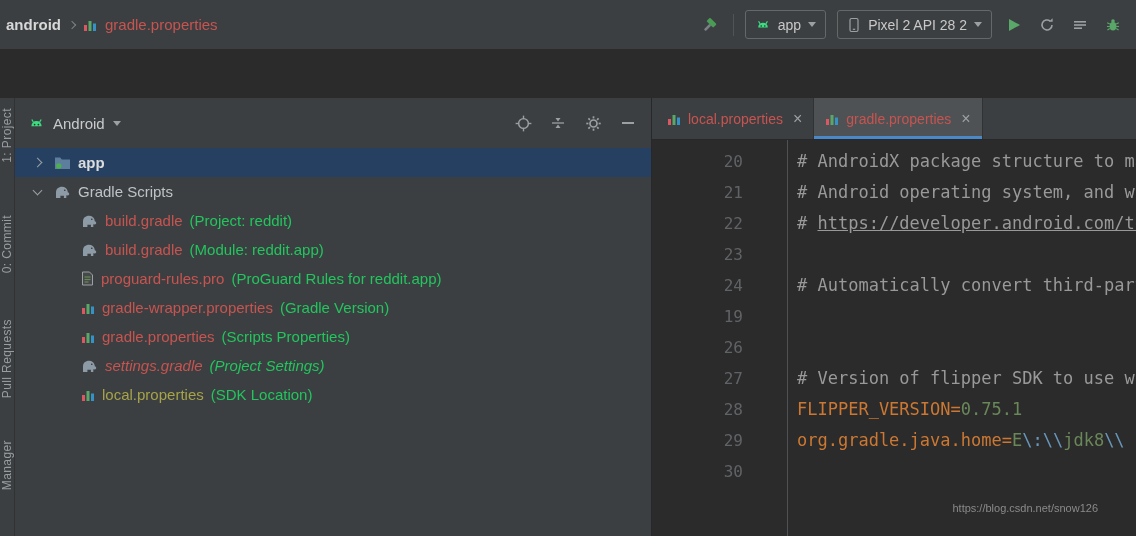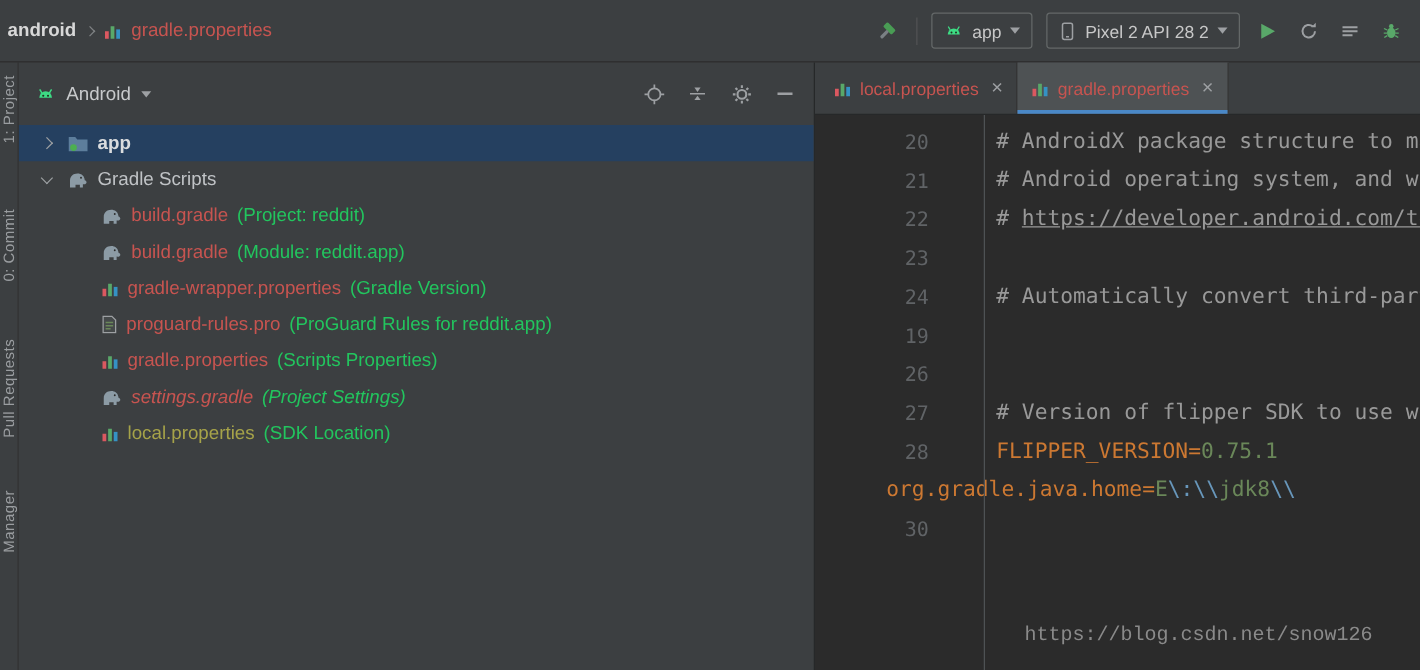--- a/index.html
+++ b/index.html
@@ -1,19 +1,19 @@
 <!DOCTYPE html>
 <html style="--file-red: #C75450; --file-ignored: #A6A349; --selection-blue: #254060; --tab-underline: #4A88C7; --run-green: #59A869; --android-green: #3DDC84; --key-orange: #CC7832; --value-green: #6A8759; --escape-blue: #6897BB; --comment-gray: #999999; --line-number-gray: #606366;"><head>
 <meta charset="utf-8">
 <style>
   * { margin:0; padding:0; box-sizing:border-box; }
   html,body { width:1136px; height:536px; overflow:hidden; background:#2b2b2b; }
   body { font-family:"Liberation Sans","DejaVu Sans",sans-serif; color:#bbbbbb; }
 
-  .screen { width:1136px; height:536px; display:flex; flex-direction:column; }
+  .screen { width:1136px; height:536px; display:flex; flex-direction:column;gap:48px; }
 
   
   .toolbar { height:50px; flex:0 0 auto; background:#3c3f41; border-bottom:1px solid #2b2b2b;
              display:flex; align-items:center; padding:0 12px 0 6px; }
   .breadcrumbs { display:flex; align-items:center; gap:8px; }
   .crumb.project { color:#d8d8d8; font-weight:bold; font-size:15px; }
   .crumb.file { color:var(--file-red); font-size:15px; }
   .bc-chev { width:6px; height:6px; border-right:1.5px solid #7f8284; border-bottom:1.5px solid #7f8284;
              transform:rotate(-45deg); display:inline-block; }
   .icon { display:inline-flex; align-items:center; justify-content:center; }
@@ -74,22 +74,22 @@
   .code::before { content:""; position:absolute; left:88px; top:0; bottom:0; width:1px; background:#4e5254; }
   .cline { display:flex; height:31px; white-space:pre; }
   .lnum { width:88px; flex:0 0 auto; text-align:right; padding-right:44px;
           color:var(--line-number-gray); font-size:16px; }
   .ltext { padding-left:10px; }
   .tok.comment { color:var(--comment-gray); }
   .tok.link { color:var(--comment-gray); text-decoration:underline; }
   .tok.key { color:var(--key-orange); }
   .tok.value { color:var(--value-green); }
   .tok.escape { color:var(--escape-blue); }
-  .watermark { position:absolute; right:38px; bottom:12px; font-family:Liberation Mono, monospace;
-               font-size:16px; color:#8a8a8a; }
+  .watermark { position:absolute; right:38px; bottom:12px; font-family:Liberation Sans, sans-serif;
+               font-size:11px; color:#8a8a8a; }
 </style>
 </head>
 <body>
 
 <div class="screen">
 
   <header class="toolbar">
     <div class="breadcrumbs">
       <span class="crumb project">android</span>
       <span class="bc-chev"></span>
@@ -274,40 +274,40 @@
               <svg width="17" height="16" viewBox="0 0 17 16">
                 <path d="M2 14 V8.5 C2 5 4.5 2.8 8 2.8 c3 0 5.1 1.7 5.6 4.2 l.2 1.2 c.9.2 1.6 1 1.4 2 -.2.8-1 1.3-1.9 1.2 l-1-.1 V14 h-2.4 v-2.2 h-3.5 V14 Z" fill="#8C9BA5"></path>
                 <circle cx="10.8" cy="6.2" r=".75" fill="#2b2b2b"></circle>
               </svg>
             </span>
             <span class="tlabel red">build.gradle</span>
             <span class="tannotation">(Module: reddit.app)</span>
           </div>
           <div class="trow" style="padding-left: 66px;">
             <span class="ticon">
-              <svg width="14" height="14" viewBox="0 0 14 14">
-                <rect x="1" y="7" width="3" height="6" fill="#DB5860"></rect>
-                <rect x="5.5" y="3" width="3" height="10" fill="#59A869"></rect>
-                <rect x="10" y="5.5" width="3" height="7.5" fill="#3592C4"></rect>
-              </svg>
-            </span>
-            <span class="tlabel red">gradle-wrapper.properties</span>
-            <span class="tannotation">(Gradle Version)</span>
-          </div>
-          <div class="trow" style="padding-left: 66px;">
-            <span class="ticon">
               <svg width="13" height="15" viewBox="0 0 13 15">
                 <path d="M1.5 1h7l3 3v10h-10z" fill="#45494A" stroke="#9DA0A3" stroke-width="1"></path>
                 <line x1="3.5" y1="6" x2="9.5" y2="6" stroke="#6A8759" stroke-width="1.2"></line>
                 <line x1="3.5" y1="8.5" x2="9.5" y2="8.5" stroke="#6A8759" stroke-width="1.2"></line>
                 <line x1="3.5" y1="11" x2="7.5" y2="11" stroke="#6A8759" stroke-width="1.2"></line>
               </svg>
             </span>
             <span class="tlabel red">proguard-rules.pro</span>
             <span class="tannotation">(ProGuard Rules for reddit.app)</span>
+          </div>
+          <div class="trow" style="padding-left: 66px;">
+            <span class="ticon">
+              <svg width="14" height="14" viewBox="0 0 14 14">
+                <rect x="1" y="7" width="3" height="6" fill="#DB5860"></rect>
+                <rect x="5.5" y="3" width="3" height="10" fill="#59A869"></rect>
+                <rect x="10" y="5.5" width="3" height="7.5" fill="#3592C4"></rect>
+              </svg>
+            </span>
+            <span class="tlabel red">gradle-wrapper.properties</span>
+            <span class="tannotation">(Gradle Version)</span>
           </div>
           <div class="trow" style="padding-left: 66px;">
             <span class="ticon">
               <svg width="14" height="14" viewBox="0 0 14 14">
                 <rect x="1" y="7" width="3" height="6" fill="#DB5860"></rect>
                 <rect x="5.5" y="3" width="3" height="10" fill="#59A869"></rect>
                 <rect x="10" y="5.5" width="3" height="7.5" fill="#3592C4"></rect>
               </svg>
             </span>
             <span class="tlabel red">gradle.properties</span>
@@ -366,21 +366,21 @@
         <div>
             <div class="cline"><span class="lnum">20</span><span class="ltext"><span class="tok comment"># AndroidX package structure to make it clearer which packages are bundled with the</span></span></div>
             <div class="cline"><span class="lnum">21</span><span class="ltext"><span class="tok comment"># Android operating system, and which are packaged with your app's APK</span></span></div>
             <div class="cline"><span class="lnum">22</span><span class="ltext"><span class="tok comment"># </span><span class="tok link">https://developer.android.com/topic/libraries/support-library/androidx-rn</span></span></div>
             <div class="cline"><span class="lnum">23</span></div>
             <div class="cline"><span class="lnum">24</span><span class="ltext"><span class="tok comment"># Automatically convert third-party libraries to use AndroidX</span></span></div>
             <div class="cline"><span class="lnum">19</span></div>
             <div class="cline"><span class="lnum">26</span><span class="ltext"></span></div>
             <div class="cline"><span class="lnum">27</span><span class="ltext"><span class="tok comment"># Version of flipper SDK to use with React Native</span></span></div>
             <div class="cline"><span class="lnum">28</span><span class="ltext"><span class="tok key">FLIPPER_VERSION</span><span class="tok key">=</span><span class="tok value">0.75.1</span></span></div>
-            <div class="cline"><span class="ltext"><span class="tok key">org.gradle.java.home</span><span class="tok key">=</span><span class="tok value">E</span><span class="tok escape">\:</span><span class="tok escape">\\</span><span class="tok value">jdk8</span><span class="tok escape">\\</span></span></div>
+            <div class="cline"><span class="lnum">29</span><span class="ltext"><span class="tok key">org.gradle.java.home</span><span class="tok key">=</span><span class="tok value">E</span><span class="tok escape">\:</span><span class="tok escape">\\</span><span class="tok value">jdk8</span><span class="tok escape">\\</span></span></div>
             <div class="cline"><span class="lnum">30</span><span class="ltext"></span></div>
           </div>
         <div class="watermark">https://blog.csdn.net/snow126</div>
       </div>
     </main>
 
   </div>
 </div>
 
 </body></html>

